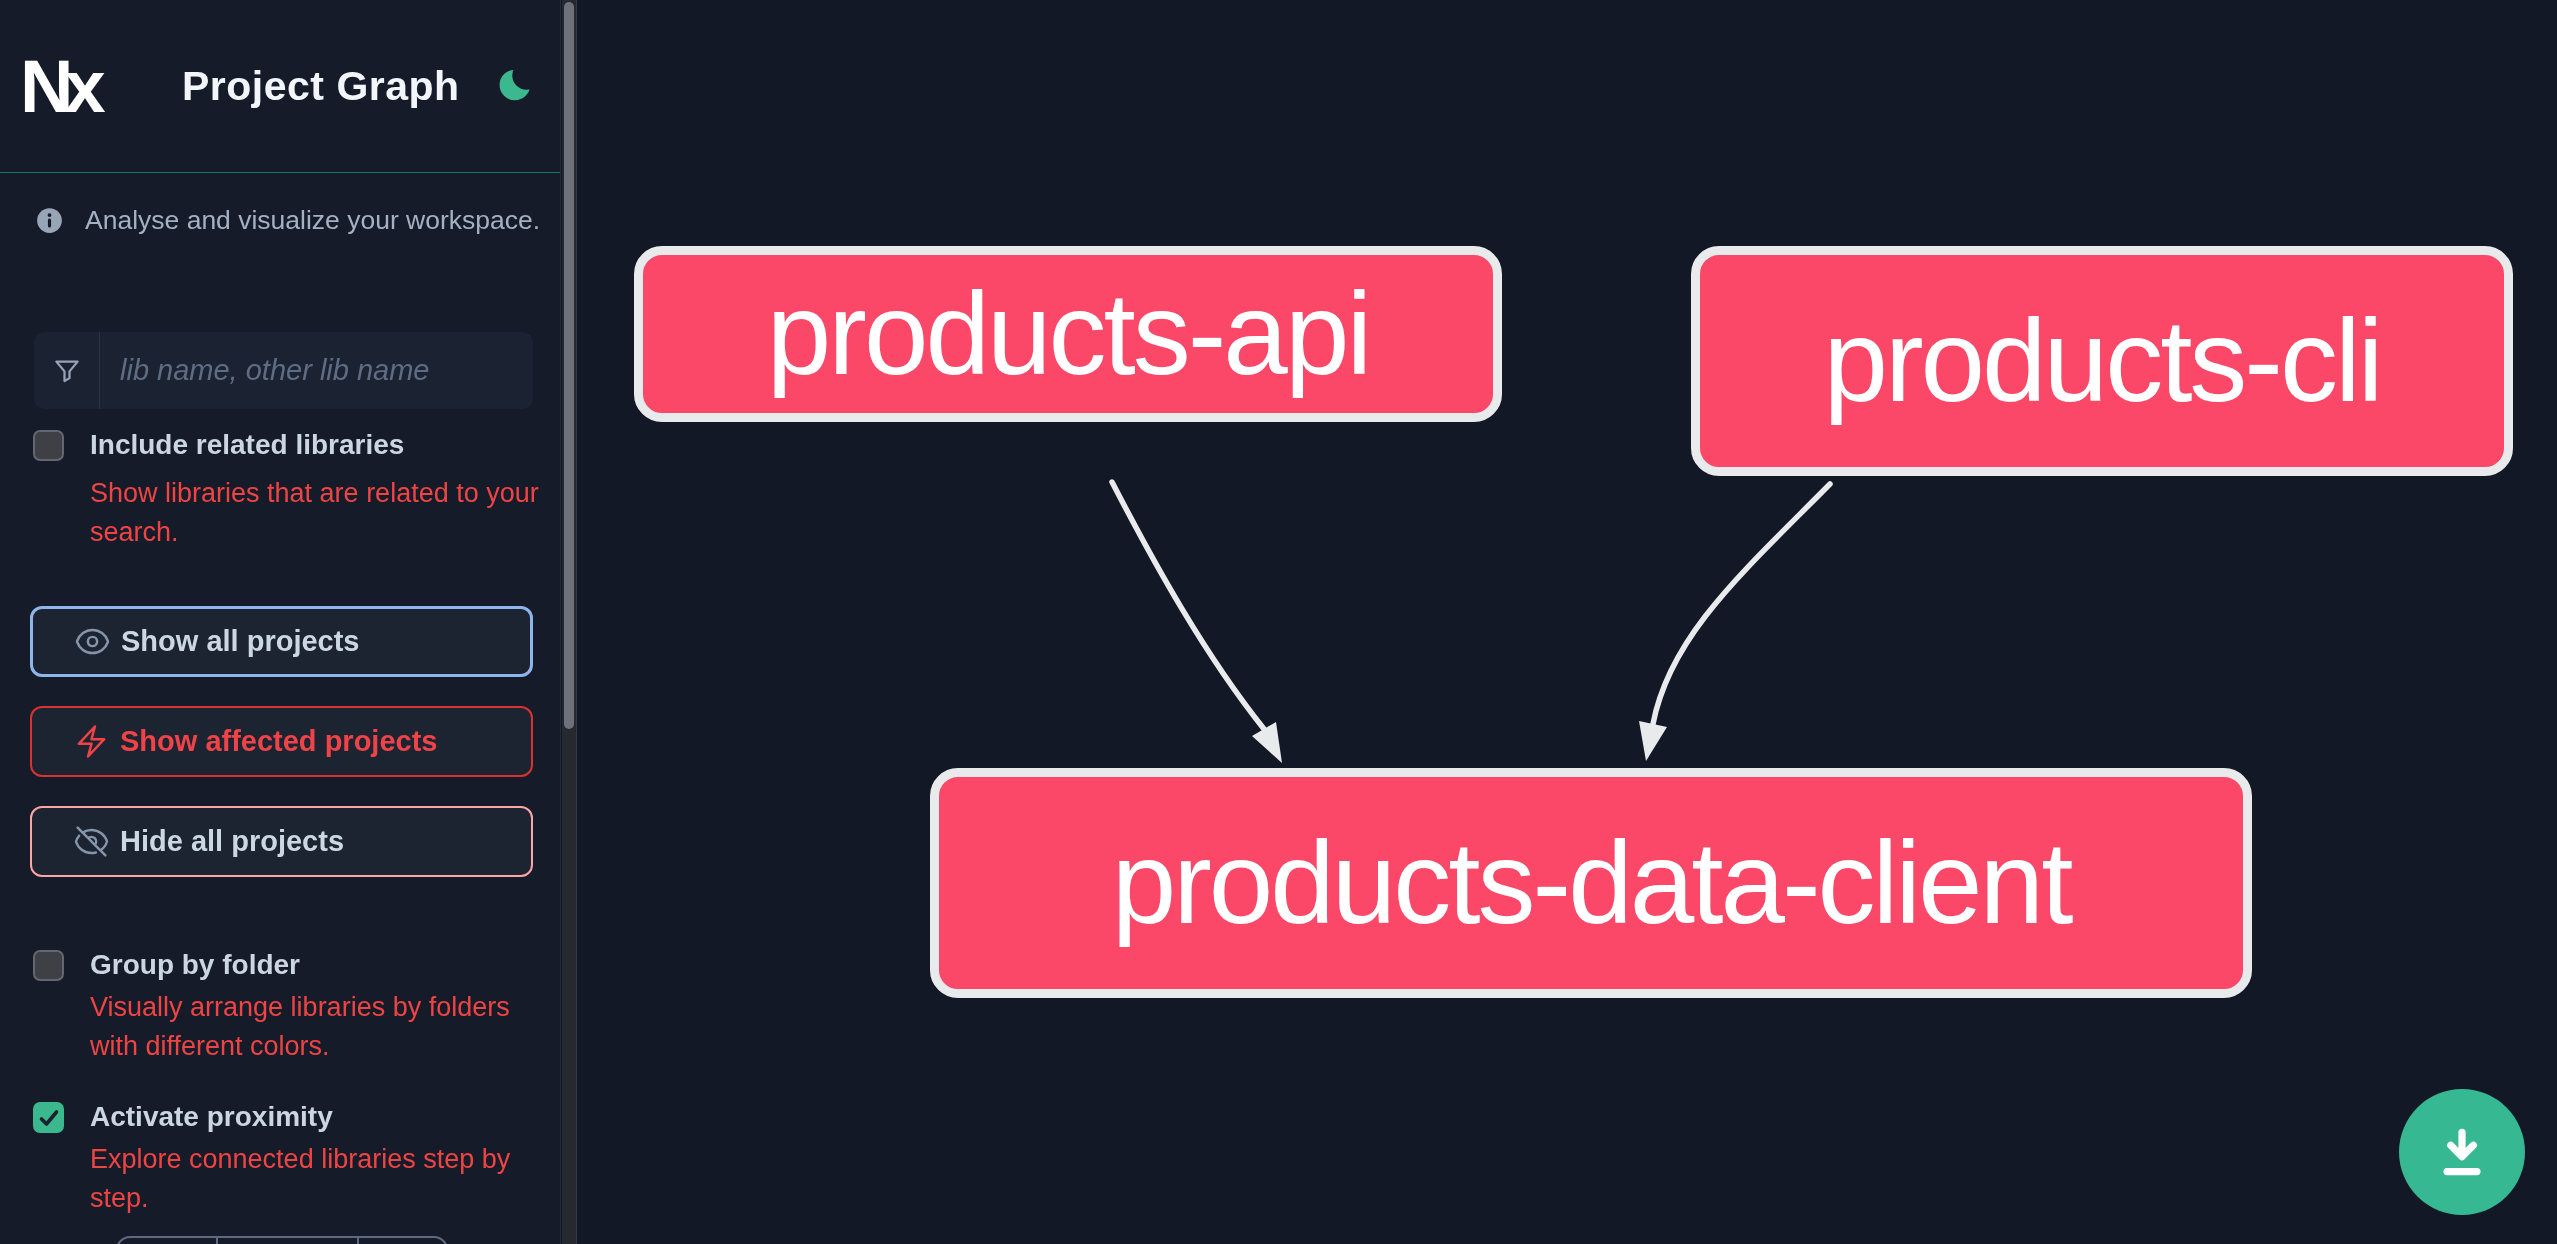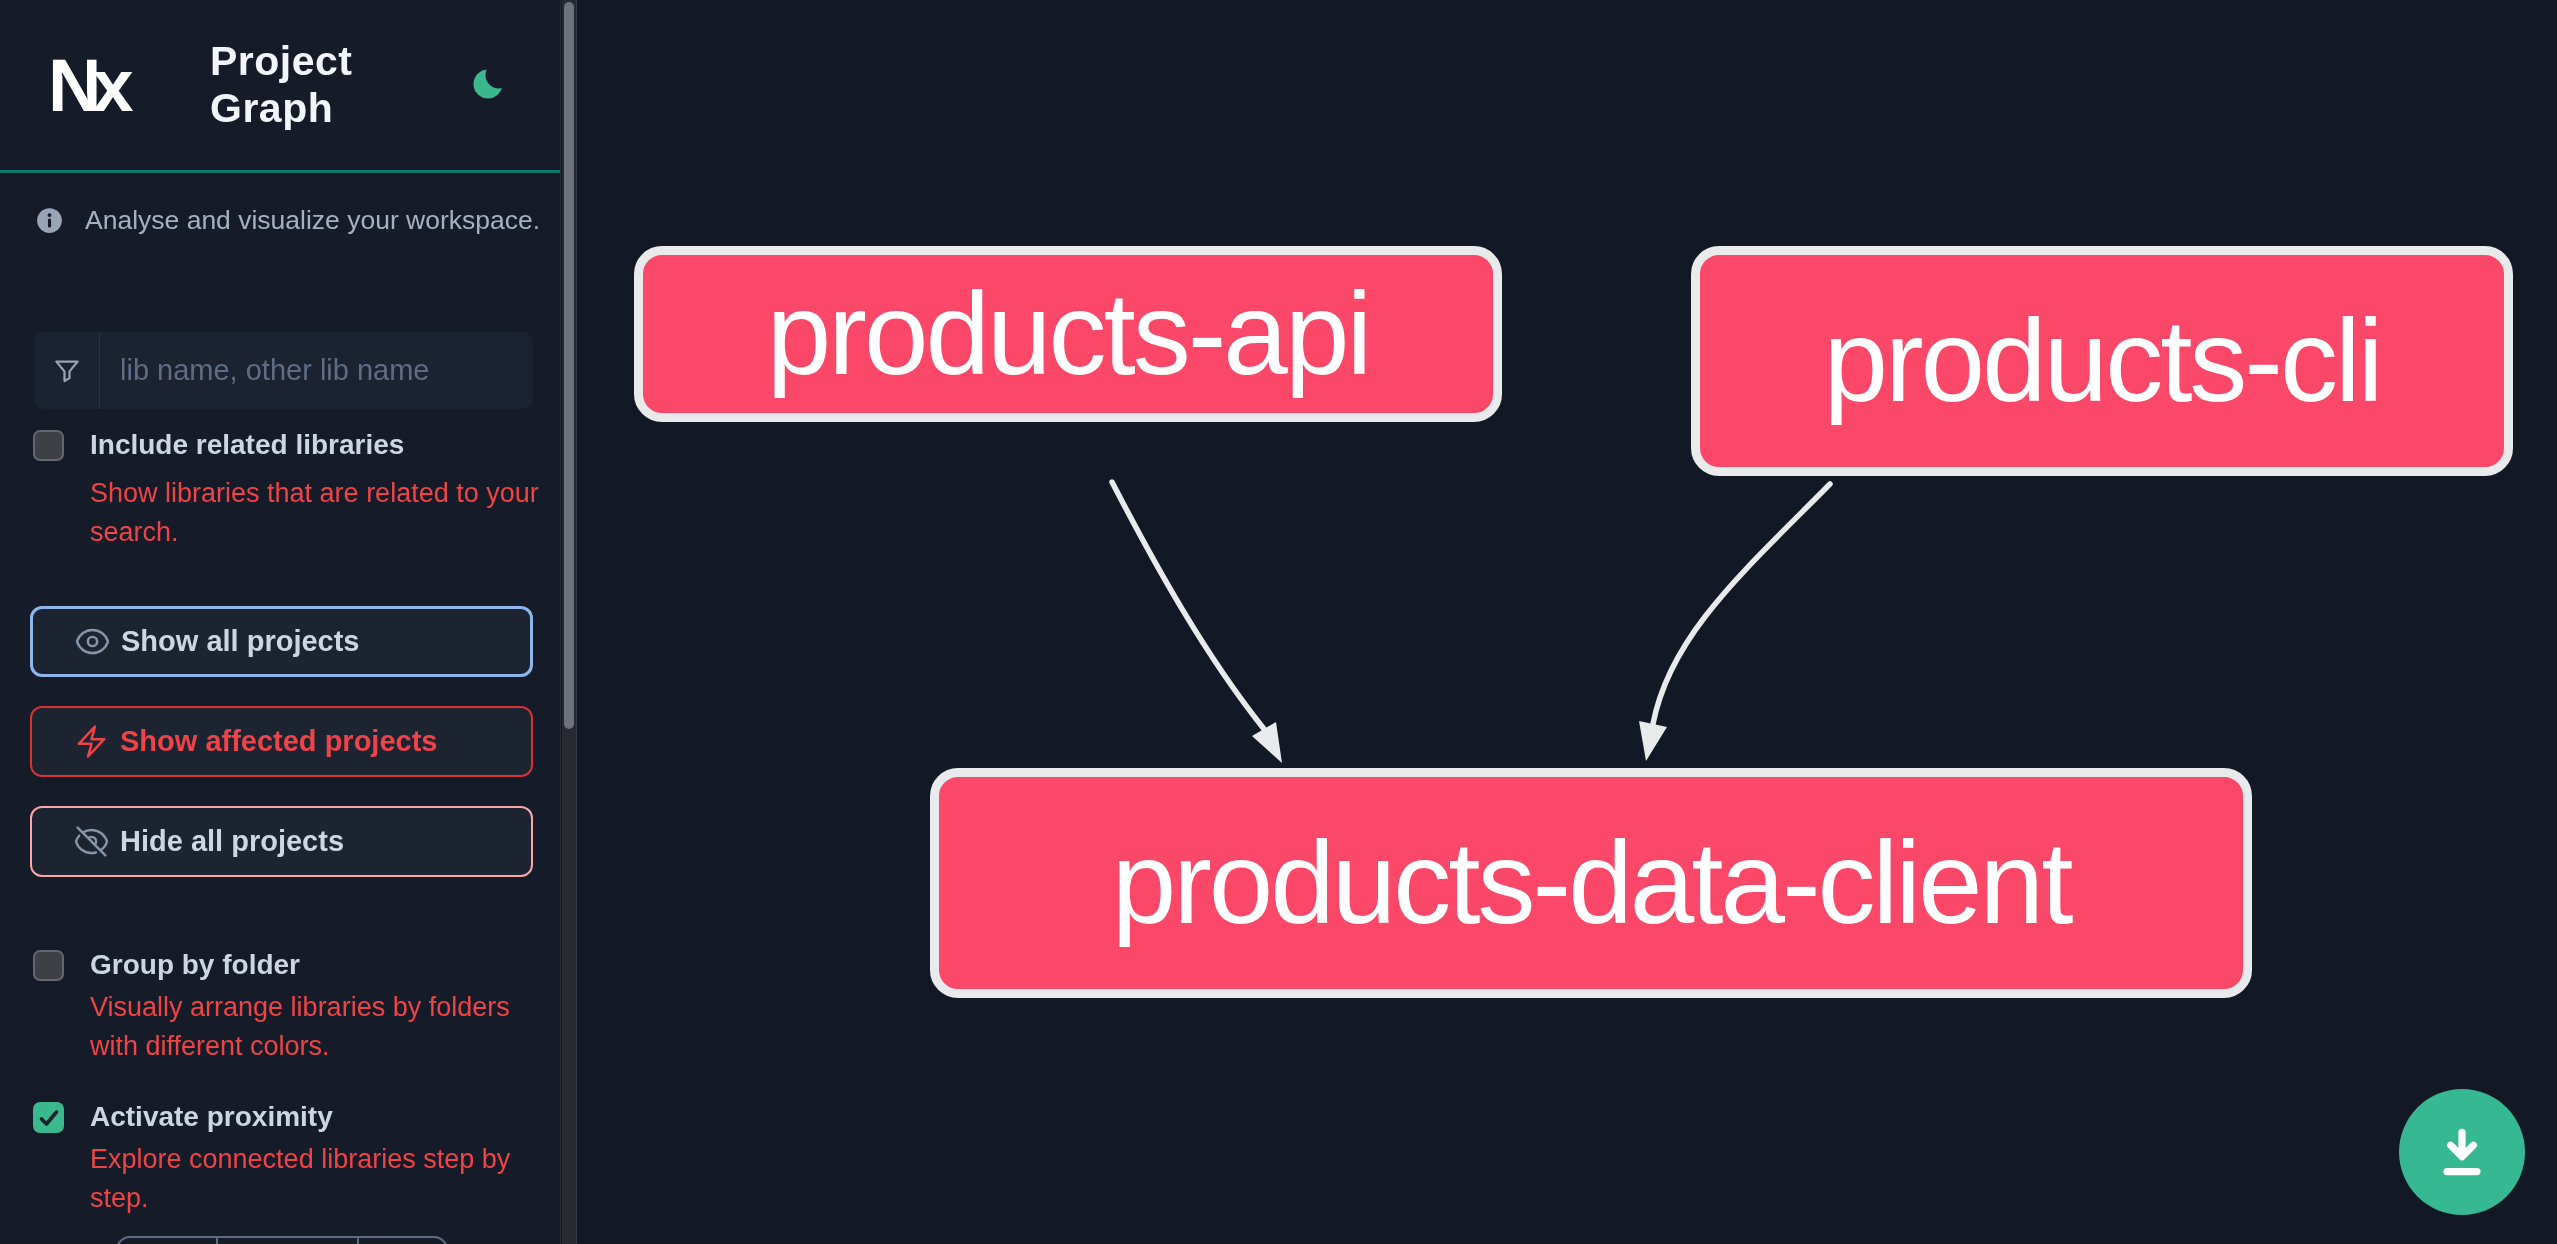--- a/index.html
+++ b/index.html
@@ -4,36 +4,36 @@
 <style>
   * { margin:0; padding:0; box-sizing:border-box; }
   html,body { width:2557px; height:1244px; overflow:hidden; background:#131826;
               font-family:"Liberation Sans", sans-serif; }
   .stage { position:absolute; inset:0; width:2557px; height:1244px; }
 
   
   .sidebar { position:absolute; left:0; top:0; width:561px; height:1244px;
              background:#161b29; overflow:hidden; border-right:1px solid #232a39; }
   .sb-header { position:absolute; left:0; top:0; width:100%; height:173px;
-               border-bottom:3px solid #0f766e; display:flex; align-items:center;
-               padding:0 52px; }
+               border-bottom:1px solid #0f766e; display:flex; align-items:center;
+               padding:0 24px; }
   .logo { width:100px; height:62px; flex:0 0 auto; }
   .app-title { margin-left:58px; font-size:41px; font-weight:700; color:#f2f5f9; letter-spacing:.5px; }
   .theme-toggle { margin-left:auto; width:38px; height:38px; cursor:pointer; }
 
   .tagline { position:absolute; left:36px; top:205px; display:flex; align-items:center; gap:22px; }
   .tagline .txt { font-size:26.5px; font-weight:500; color:#a4b1c3; }
 
   .search { position:absolute; left:34px; top:332px; width:499px; height:77px;
             background:#1b2332; border-radius:10px; display:flex; align-items:stretch; }
   .search .icon-cell { width:66px; display:flex; align-items:center; justify-content:center;
                        border-right:1px solid #2a3344; }
   .search input { flex:1; background:transparent; border:none; outline:none;
                   font-family:"Liberation Sans", sans-serif;
-                  font-size:29px; color:#c9d4e2; padding:0 20px; }
+                  font-size:29px; color:#c9d4e2; padding:0 20px;font-style:italic; }
   .search input::placeholder { color:#5e6d84; }
 
   .checkrow { position:absolute; left:33px; }
   .checkbox { width:31px; height:31px; border-radius:7px; background:#3e4046;
               border:2px solid #63676f; cursor:pointer; }
   .checkbox.checked { background:#3bb88d; border-color:#3bb88d;
                       display:flex; align-items:center; justify-content:center; }
   .check-label { position:absolute; left:90px; font-size:28px; font-weight:600; color:#ccd6e3; line-height:34px; }
   .check-desc  { position:absolute; left:90px; width:452px; font-size:27px; font-weight:400;
                  color:#ef4444; line-height:38.5px; }

